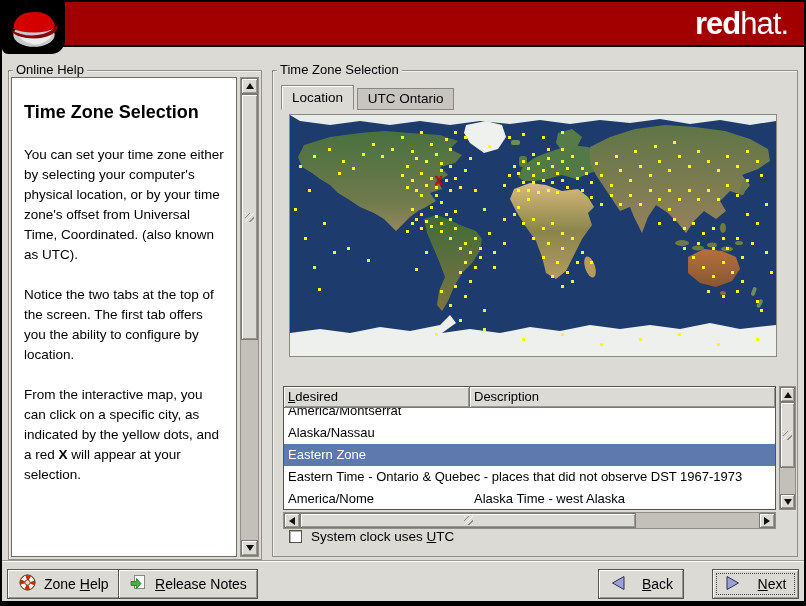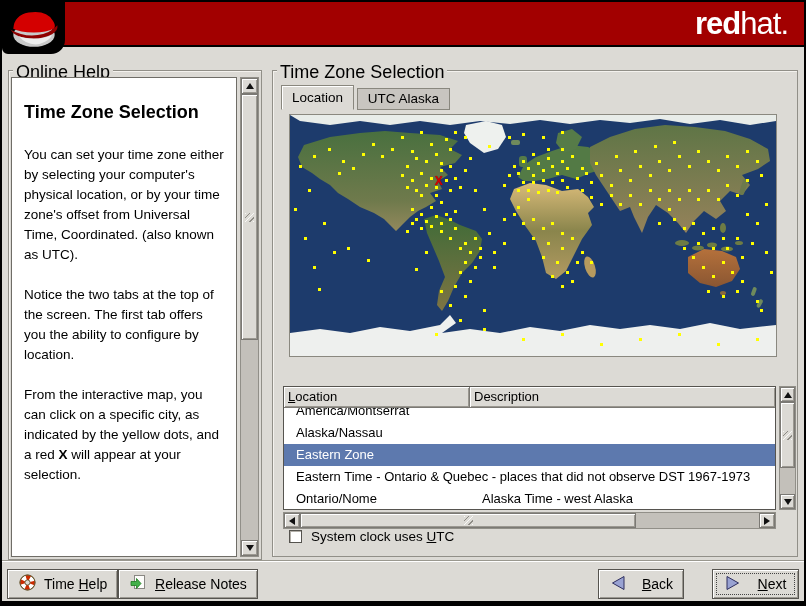--- a/index.html
+++ b/index.html
@@ -17,21 +17,21 @@
   .brand { position:absolute; right:16px; top:4px; color:#fff;
     font-size:31px; letter-spacing:-1px; }
   .brand .b { font-weight:bold; }
   .logo { position:absolute; left:0; top:0; width:63px; height:52px;
     background:#000; border-radius:0 0 14px 6px; z-index:6;
     display:flex; align-items:center; justify-content:center; }
   
   .frame { position:absolute; border:1px solid #918f88;
     box-shadow:1px 1px 0 #f4f2ee inset; }
   .frame-label { position:absolute; top:-9px; left:4px;
-    background:var(--background-gray,#dcdad5); padding:0 3px; font-size:18px; }
+    background:var(--background-gray,#dcdad5); padding:0 3px; font-size:13px; }
   .help-frame { left:6px; top:68px; width:254px; height:490px; }
   .tz-frame   { left:270px; top:68px; width:526px; height:487px; }
   
   .help-viewport { position:absolute; left:2px; top:6px; width:226px; height:480px;
     background:#fff; border:1px solid #6f6d67; overflow:hidden;
     padding:14px 10px 0 12px; }
   .help-viewport h1 { font-size:18px; margin:10px 0 22px 0; }
   .help-viewport p { font-size:13.5px; line-height:20px; margin:0 0 20px 0; }
   
   .sb { position:absolute; background:#c3c0ba; border:1px solid #918f88; }
@@ -77,21 +77,21 @@
   .th { background:var(--background-gray,#dcdad5); font-size:13px; line-height:20px;
     padding-left:4px; border-right:1px solid #7b7974; border-bottom:1px solid #7b7974;
     box-shadow:inset 1px 1px 0 #fff, inset -1px -1px 0 #99968f;
     white-space:nowrap; overflow:hidden; }
   .th.c1 { width:186px; }
   .th.c2 { flex:1; border-right:none; }
   .tbody { height:103px; overflow:hidden; }
   .row { display:flex; height:22px; line-height:21px; font-size:13px; }
   .row:first-child { margin-top:-8px; }
   .row.selected { background:var(--selection-blue,#5d79ae); color:#fff; }
-  .cell { white-space:nowrap; overflow:hidden; padding-left:12px; }
+  .cell { white-space:nowrap; overflow:hidden; padding-left:4px; }
   .cell.c1 { width:186px; flex:none; }
   .cell.c2 { flex:1; }
   .tz-vsb { left:506px; top:315px; width:17px; height:124px; }
   .tz-vsb .sb-btn.t { left:0; top:0; width:15px; height:15px; }
   .tz-vsb .sb-btn.bm { left:0; bottom:0; width:15px; height:15px; }
   .tz-vsb .sb-thumb { left:0; top:15px; width:15px; height:66px; }
   .tz-hsb { left:10px; top:441px; width:493px; height:17px; }
   .tz-hsb .sb-btn.l { left:0; top:0; width:16px; height:15px; }
   .tz-hsb .sb-btn.r { right:0; top:0; width:16px; height:15px; }
   .tz-hsb .sb-thumb { left:16px; top:0; width:336px; height:15px; }
@@ -155,21 +155,21 @@
           <span class="arr down"></span>
         </div>
     </div>
   </div>
 
   <div class="frame tz-frame">
     <span class="frame-label">Time Zone Selection</span>
 
     <div class="tabs">
       <span class="tab active">Location</span>
-      <span class="tab inactive">UTC Alaska</span>
+      <span class="tab inactive">UTC Ontario</span>
     </div>
 
     <div class="map">
       <svg viewBox="0 0 486 241" preserveAspectRatio="none">
         <defs>
           <linearGradient id="g-na" x1="0" y1="0" x2="0" y2="1">
             <stop offset="0" stop-color="#49703f"></stop>
               <stop offset="0.7" stop-color="#6f7a4c"></stop>
               <stop offset="1" stop-color="#93895c"></stop>
           </linearGradient>
@@ -449,40 +449,40 @@
           <span class="city-dot" style="left: 88%; top: 95%;"></span>
           <span class="city-dot" style="left: 30%; top: 91%;"></span>
           <span class="city-dot" style="left: 96%; top: 93%;"></span>
           <span class="city-dot" style="left: 35%; top: 85%;"></span>
         </div>
       <span class="marker" style="left: 30.6%; top: 27.6%;">X</span>
     </div>
 
     <div class="tz-table">
       <div class="thead">
-        <div class="th c1"><span class="u">L</span><span>ocation</span></div>
+        <div class="th c1"><span class="u">L</span><span>desired</span></div>
         <div class="th c2">Description</div>
       </div>
       <div class="tbody">
         <div class="row">
           <div class="cell c1">America/Montserrat</div>
           <div class="cell c2"></div>
         </div>
         <div class="row">
           <div class="cell c1">Alaska/Nassau</div>
           <div class="cell c2"></div>
         </div>
         <div class="row selected">
           <div class="cell c2">Eastern Zone</div>
         </div>
         <div class="row">
           <div class="cell c2">Eastern Time - Ontario &amp; Quebec - places that did not observe DST 1967-1973</div>
         </div>
         <div class="row">
-          <div class="cell c1">Ontario/Nome</div>
+          <div class="cell c1">America/Nome</div>
           <div class="cell c2">Alaska Time - west Alaska</div>
         </div>
       </div>
     </div>
 
     <div class="sb tz-vsb">
       <div class="sb-btn t">
           <span class="arr up"></span>
         </div>
       <div class="sb-thumb">
@@ -515,21 +515,21 @@
 
   <div class="btn btn-hide-help">
     <span>
       <svg width="19" height="19" viewBox="0 0 19 19">
         <circle cx="9.5" cy="9.5" r="7.5" fill="#fff" stroke="#6b5a34"></circle>
         <circle cx="9.5" cy="9.5" r="5" fill="none" stroke="#cc2b00" stroke-width="5" stroke-dasharray="3.9 3.95" stroke-dashoffset="2"></circle>
         <circle cx="9.5" cy="9.5" r="2.6" fill="#dcdad5" stroke="#6b5a34"></circle>
         <circle cx="9.5" cy="9.5" r="7.5" fill="none" stroke="#6b5a34"></circle>
       </svg>
     </span>
-    <span><span>Time </span><span class="u">H</span><span>elp</span></span>
+    <span><span>Zone </span><span class="u">H</span><span>elp</span></span>
   </div>
 
   <div class="btn btn-release">
     <span>
       <svg width="19" height="19" viewBox="0 0 19 19">
         <rect x="5.5" y="2.5" width="10" height="13" fill="#fdfdfb" stroke="#8a8883"></rect>
         <path d="M2 8.5 L7.5 8.5 L7.5 5.5 L12 10.5 L7.5 15.5 L7.5 12.5 L2 12.5 Z" fill="#43b04a" stroke="#1e7a1e" stroke-width="0.8"></path>
       </svg>
     </span>
     <span><span></span><span class="u">R</span><span>elease Notes</span></span>

